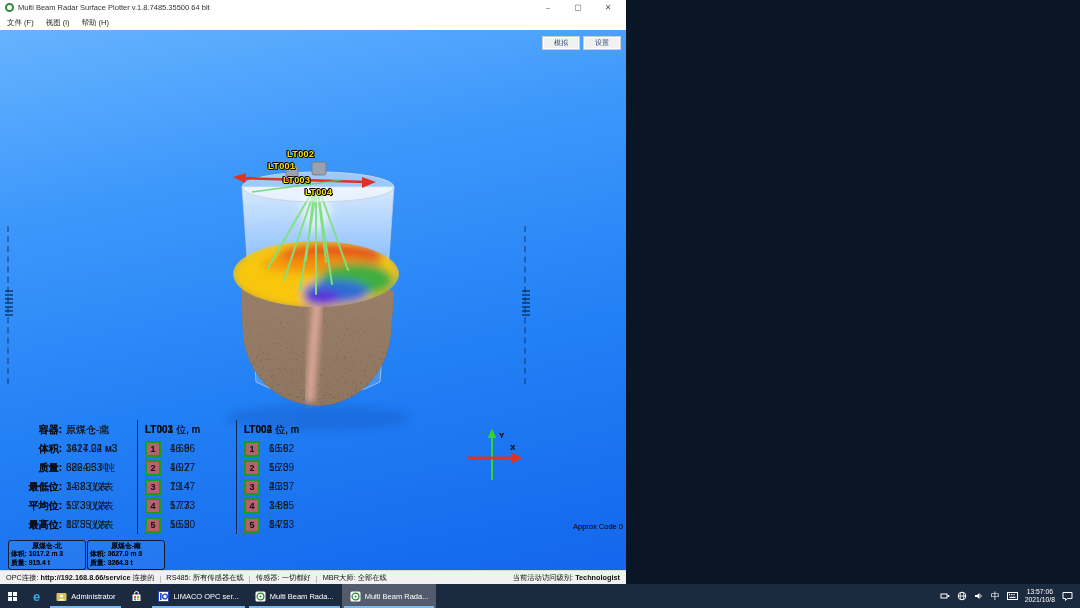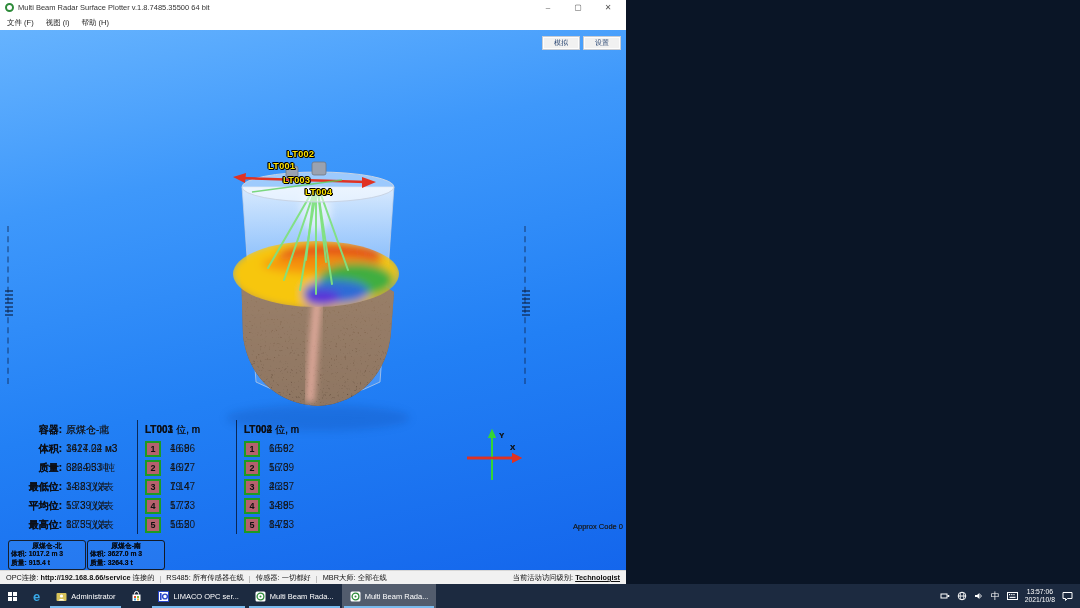--- a/index.html
+++ b/index.html
@@ -47,21 +47,21 @@
     font-size:6.8px;line-height:8.4px;font-weight:bold;}
   .tab--raised{border:1px solid #17202e;background:rgba(255,255,255,.05);}
   .tname{display:block;text-align:center;}
   .tline{display:block;white-space:nowrap;}
   
   .statusbar{height:14px;background:#f1f1f1;border-top:1px solid #d7d7d7;display:flex;align-items:center;
     gap:5px;padding:0 6px;font-size:7.3px;color:#101010;white-space:nowrap;overflow:hidden;}
   .sb-url{font-weight:bold;}
   .sb-sep{color:#9a9a9a;}
   .sb-right{margin-left:auto;}
-  .sb-right b{font-weight:bold;text-decoration:underline;}
+  .sb-right b{font-weight:bold;}
   
   .taskbar{position:absolute;left:0;top:584px;width:1080px;height:24px;background:#1c2a40;display:flex;color:#fff;}
   .tb-btn{display:flex;align-items:center;gap:4px;padding:0 8px;font-size:7.5px;position:relative;flex:0 0 auto;}
   .tb-btn.running::after{content:"";position:absolute;left:2px;right:2px;bottom:0;height:2px;background:#79bbee;}
   .tb-btn.active{background:rgba(255,255,255,.24);}
   .winlogo{display:grid;grid-template-columns:4px 4px;grid-template-rows:4px 4px;gap:1px;}
   .winlogo span{background:#fff;}
   .edge-e{font-size:13px;font-weight:bold;color:#39a9e8;line-height:1;}
   .tray{margin-left:auto;display:flex;align-items:center;gap:7px;padding:0 7px;}
   .trayicon{display:flex;align-items:center;}

